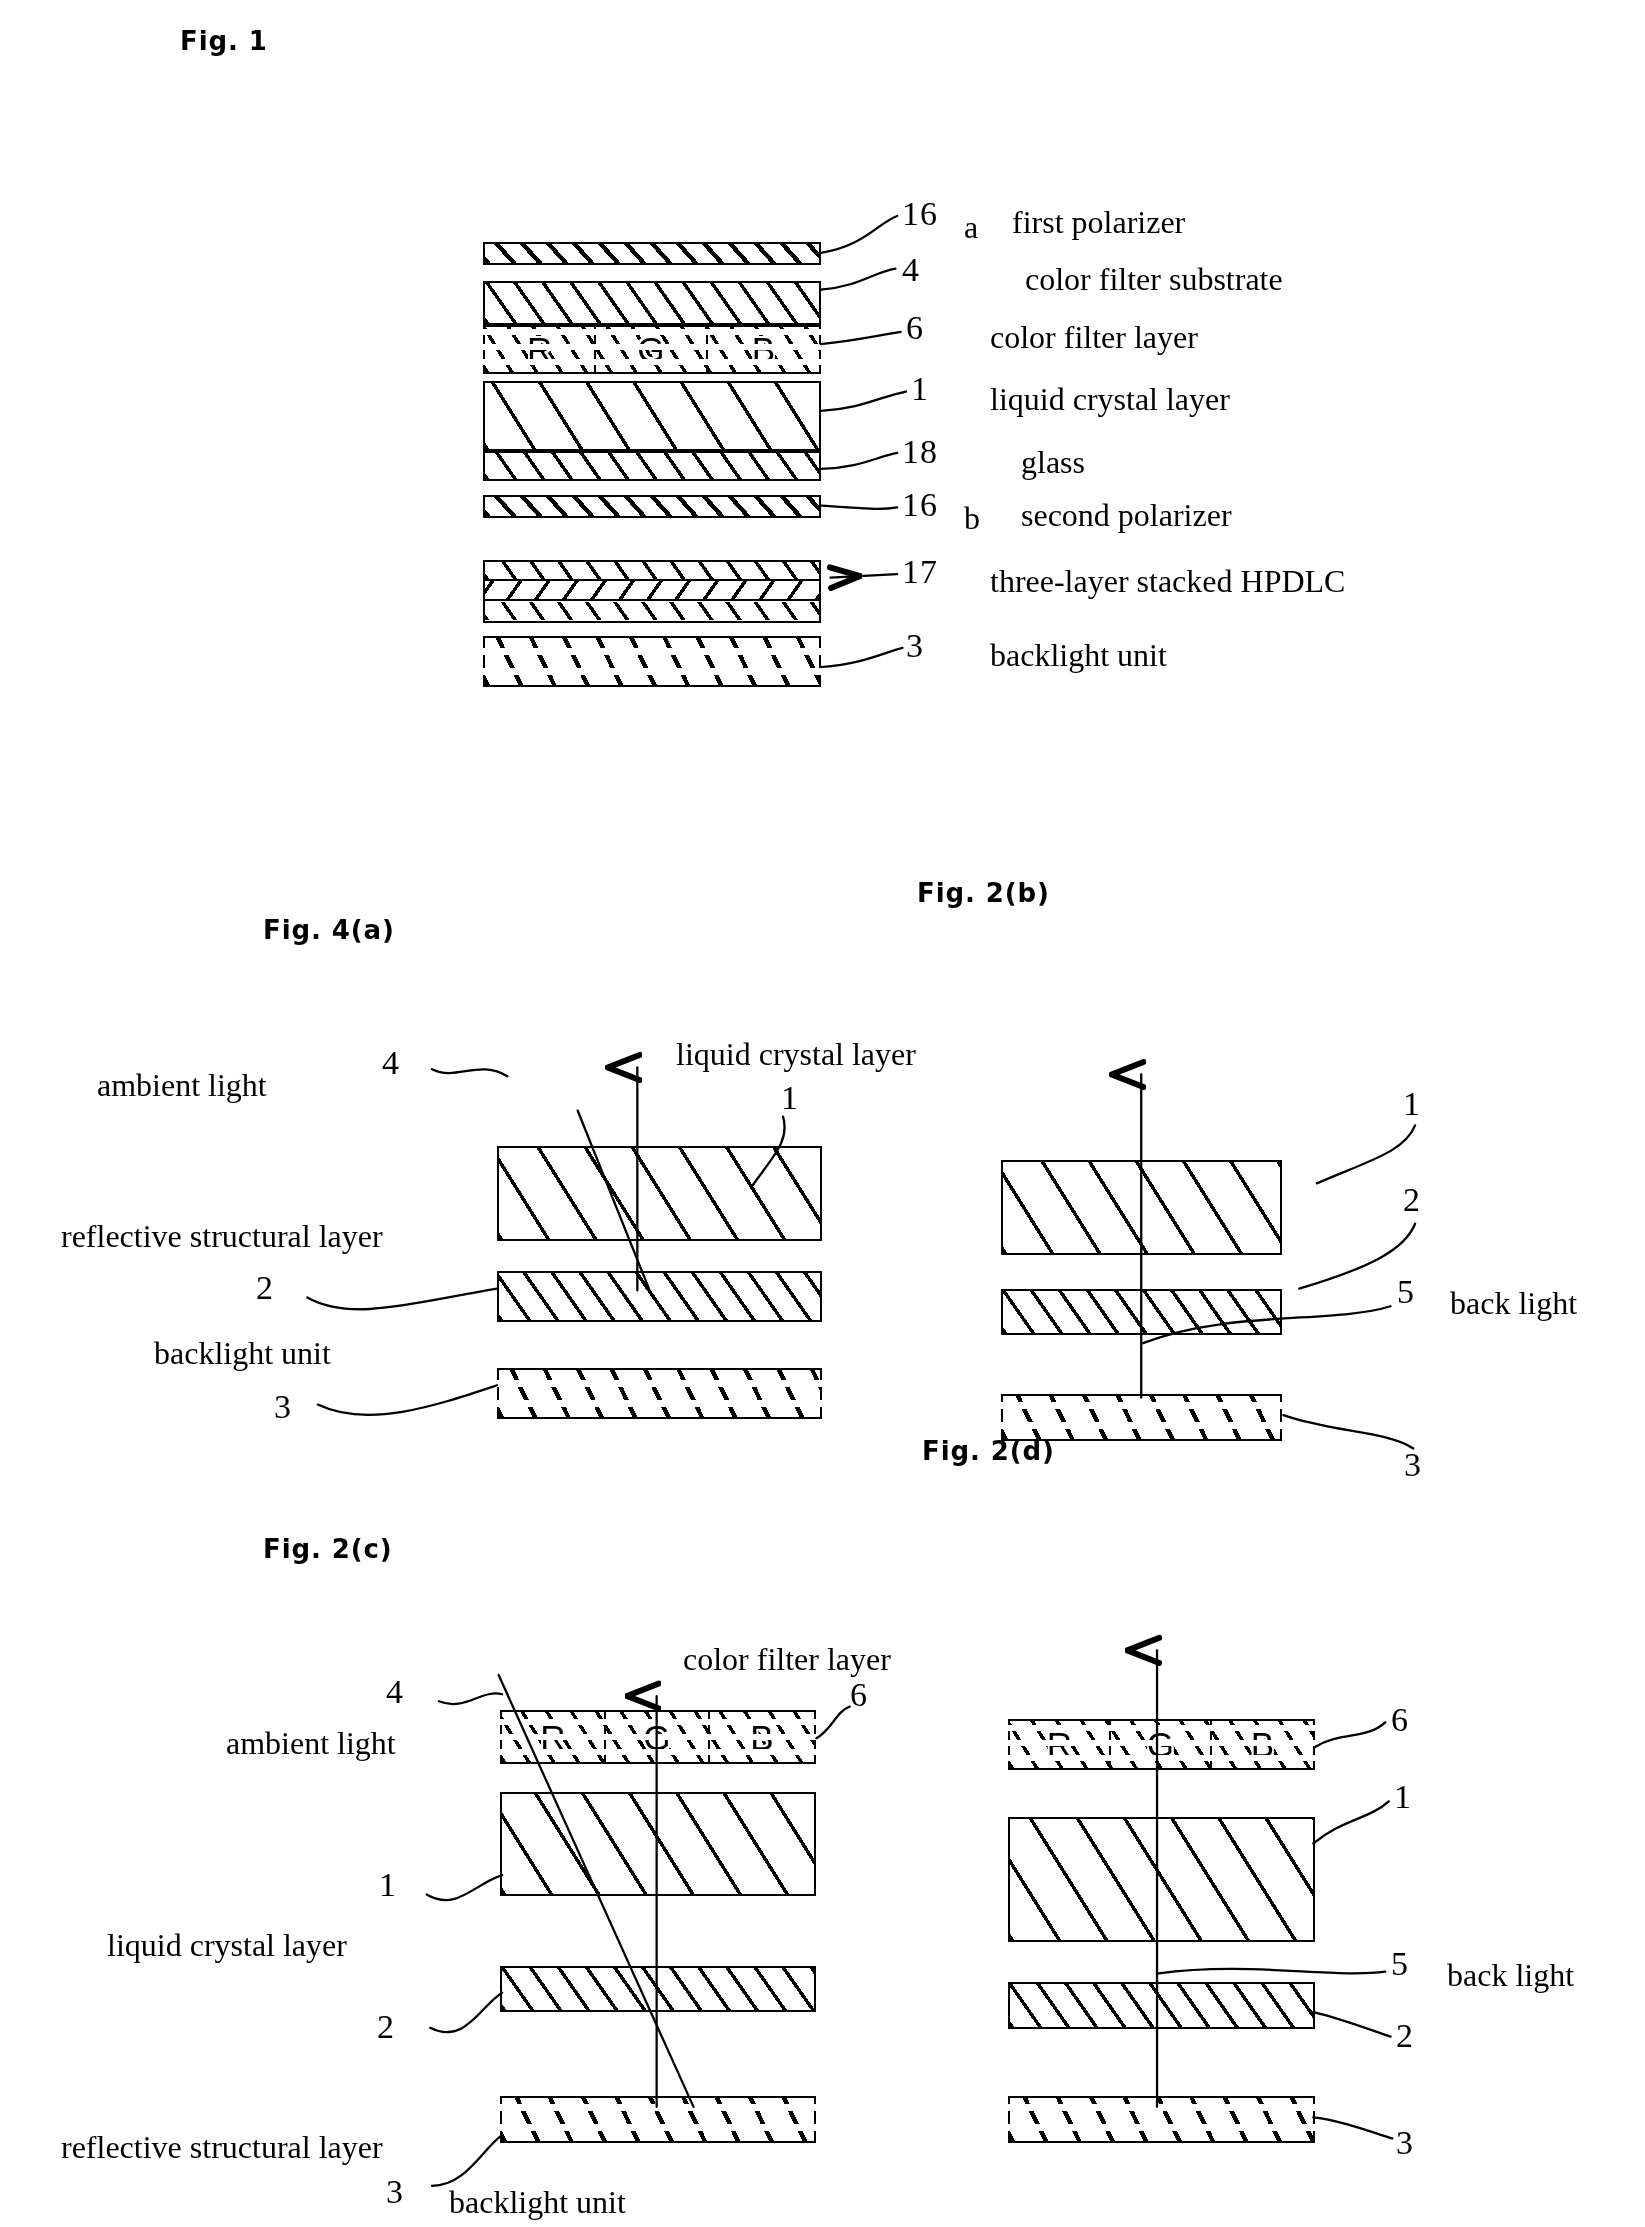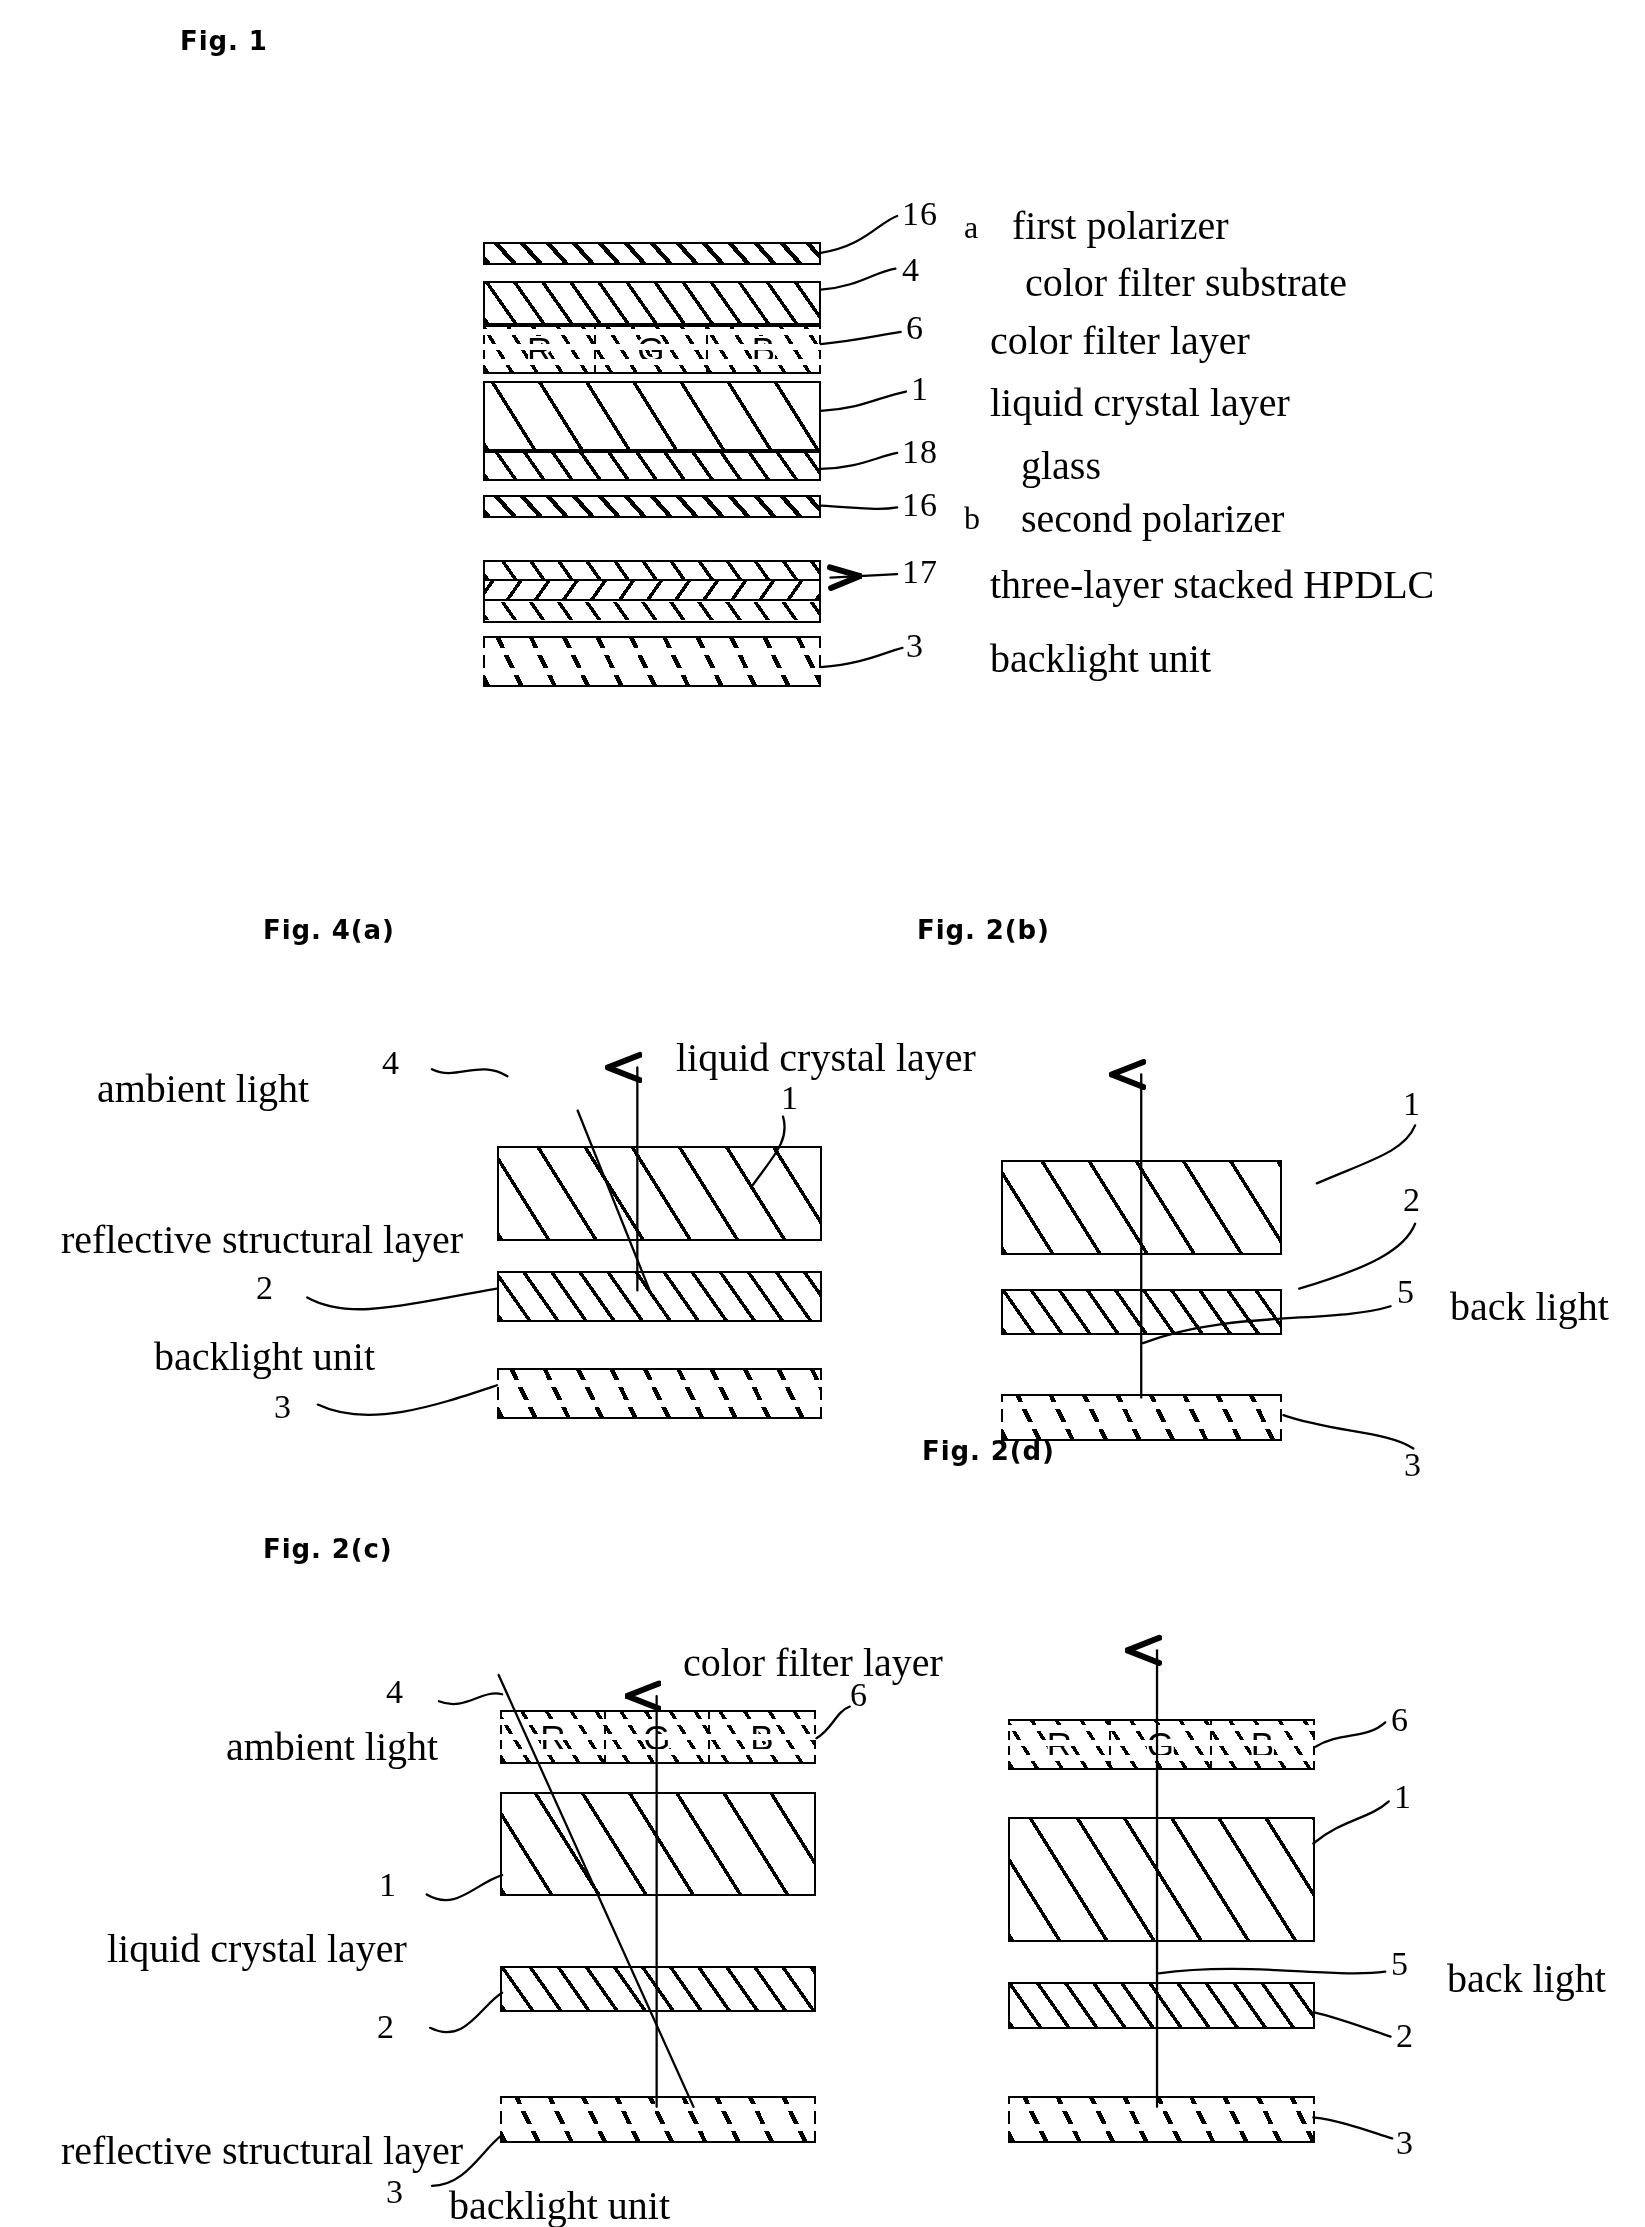--- a/index.html
+++ b/index.html
@@ -22,21 +22,21 @@
     position: absolute;
     font-family: "DejaVu Sans", sans-serif;
     font-weight: bold;
     font-size: 26px;
     letter-spacing: 0.9px;
     white-space: nowrap;
   }
   .lbl {
     position: absolute;
     font-family: "Liberation Serif", serif;
-    font-size: 40px;
+    font-size: 32px;
     white-space: nowrap;
     line-height: 1;
   }
   .num {
     position: absolute;
     font-family: "Liberation Serif", serif;
     font-size: 34px;
     white-space: nowrap;
     line-height: 1;
     letter-spacing: 0.9px;
@@ -227,21 +227,21 @@
   <div class="lbl" style="left:61px; top:1220px;">reflective structural layer</div>
   <div class="num" style="left:256px; top:1271px;">2</div>
 
   <div class="box h-diag" style="left:497px; top:1271px; width:325px; height:51px;"></div>
 
   <div class="lbl" style="left:154px; top:1337px;">backlight unit</div>
   <div class="num" style="left:274px; top:1390px;">3</div>
 
   <div class="box h-dash" style="left:497px; top:1368px; width:325px; height:51px;"></div>
 
-  <div class="fig-title" style="left:917px; top:915px;">Fig. 2(b)</div>
+  <div class="fig-title" style="left:917px; top:878px;">Fig. 2(b)</div>
 
   <div class="num" style="left:1403px; top:1087px;">1</div>
 
   <div class="box h-diag-wide" style="left:1001px; top:1160px; width:281px; height:95px;"></div>
 
   <div class="num" style="left:1403px; top:1183px;">2</div>
 
   <div class="box h-diag" style="left:1001px; top:1289px; width:281px; height:46px;"></div>
 
   <div class="num" style="left:1397px; top:1275px;">5</div>

